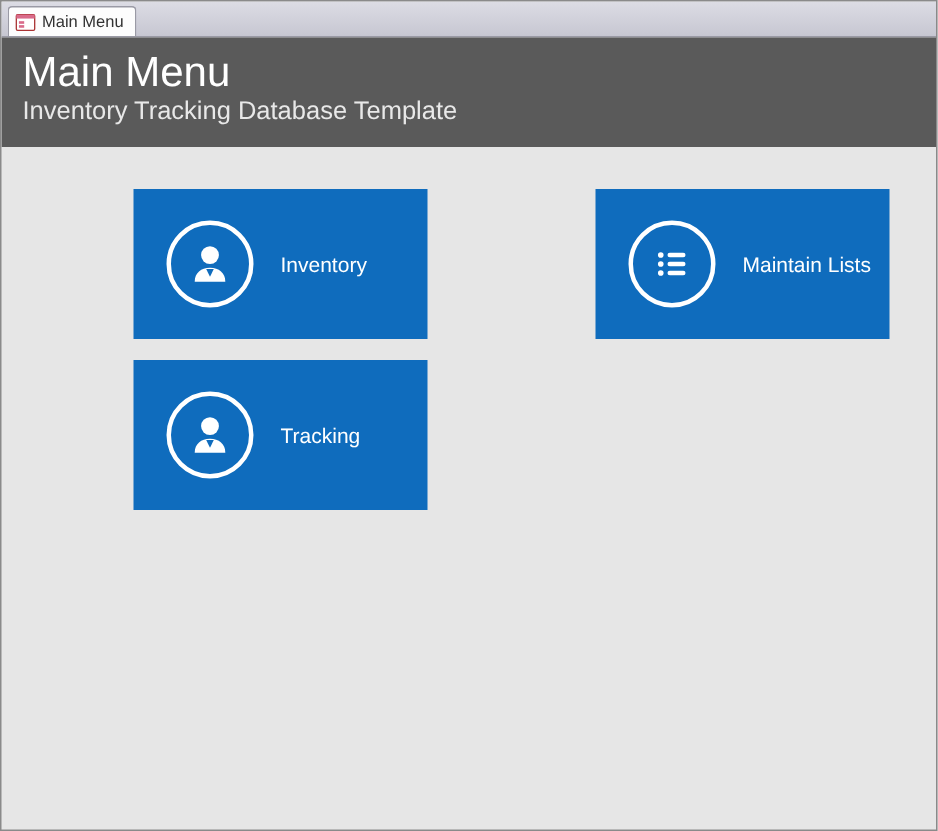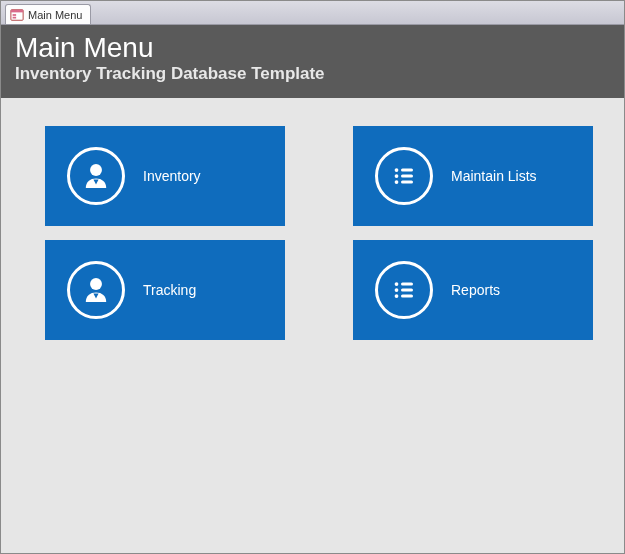--- a/index.html
+++ b/index.html
@@ -43,21 +43,21 @@
     color: #fff;
     padding: 8px 14px 14px 14px;
   }
   .header-title {
     font-size: 28px;
     font-weight: 300;
     line-height: 1.1;
   }
   .header-subtitle {
     font-size: 17px;
-    font-weight: 700;
+    font-weight: 400;
     color: #e8e8e8;
   }
   .content {
     display: flex;
     gap: 68px;
     padding: 28px 0 0 44px;
   }
   .col {
     display: flex;
     flex-direction: column;
@@ -66,20 +66,21 @@
   }
   .col-right { gap: 14px; }
   .tile {
     background: #0f6cbd;
     color: #fff;
     height: 100px;
     display: flex;
     align-items: center;
     cursor: pointer;
     padding-left: 22px;
+    margin-left: 44px;
   }
   .tile-icon {
     width: 58px;
     height: 58px;
     border: 3px solid #fff;
     border-radius: 50%;
     display: flex;
     align-items: center;
     justify-content: center;
     flex: 0 0 auto;
@@ -155,31 +156,18 @@
           <rect x="16" y="10" width="16" height="4" rx="2" fill="#fff"></rect>
           <circle cx="10" cy="20" r="2.5" fill="#fff"></circle>
           <rect x="16" y="18" width="16" height="4" rx="2" fill="#fff"></rect>
           <circle cx="10" cy="28" r="2.5" fill="#fff"></circle>
           <rect x="16" y="26" width="16" height="4" rx="2" fill="#fff"></rect>
         </svg>
       </span>
       <span class="tile-label">Maintain Lists</span>
     </div>
 
-    <div class="tile">
-      <span class="tile-icon">
-        <svg viewBox="0 0 40 40" width="30" height="30">
-          <circle cx="10" cy="12" r="2.5" fill="#fff"></circle>
-          <rect x="16" y="10" width="16" height="4" rx="2" fill="#fff"></rect>
-          <circle cx="10" cy="20" r="2.5" fill="#fff"></circle>
-          <rect x="16" y="18" width="16" height="4" rx="2" fill="#fff"></rect>
-          <circle cx="10" cy="28" r="2.5" fill="#fff"></circle>
-          <rect x="16" y="26" width="16" height="4" rx="2" fill="#fff"></rect>
-        </svg>
-      </span>
-      <span class="tile-label">Reports</span>
-    </div>
 
     <div class="spacer-right"></div>
 
   </div>
 
 </div>
 
 </body></html>

